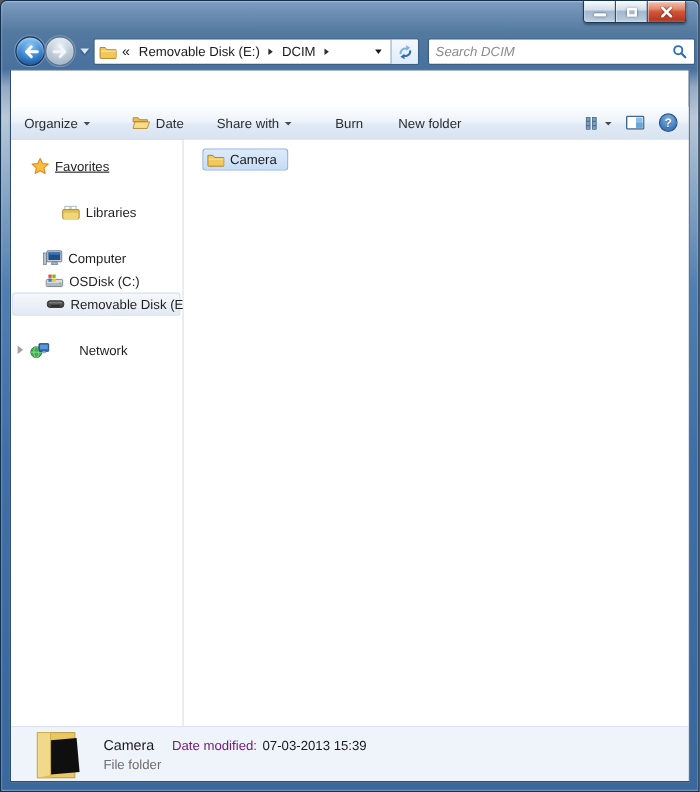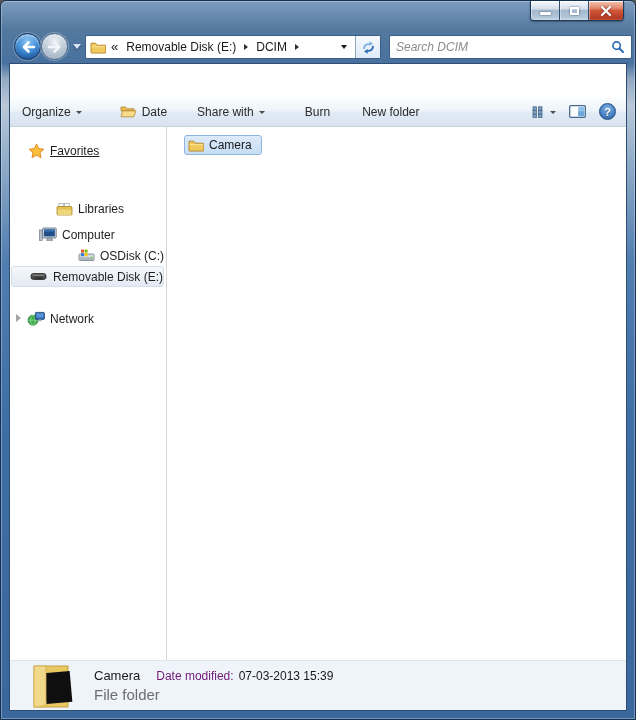--- a/index.html
+++ b/index.html
@@ -71,39 +71,39 @@
     background:radial-gradient(circle at 50% 32%,#86b5e8 0%,#4a84c6 55%,#2c5f9f 100%);
     border:1px solid #23507e; color:#fff; font-size:11px; font-weight:bold;
     display:flex; align-items:center; justify-content:center; text-shadow:0 1px 1px rgba(0,0,0,.45);}
 
   .body{ flex:1; display:flex; min-height:0;}
   .sidebar{ width:157px; flex:none; position:relative; border-right:1px solid #d6d6d6; font-size:12px; color:#1f1f1f;}
   .side-item{ position:absolute; left:1px; right:2px; height:21px; display:flex; align-items:center; cursor:default;}
   .side-item .ic{ width:18px; flex:none; display:flex; justify-content:center;}
   .side-item .lbl{ margin-left:5px; white-space:nowrap;}
   .indent1{ padding-left:16px;}
-  .indent2{ padding-left:29px;justify-content:flex-end;}
+  .indent2{ padding-left:29px;}
   .side-item.selected{ background:linear-gradient(180deg,#f5f8fb,#e3eaf4);
     border:1px solid #d5dfeb; border-radius:3px;}
   .expander{ position:absolute; left:5px; top:6px; width:0; height:0;
     border-top:4px solid transparent; border-bottom:4px solid transparent; border-left:5px solid #a3a3a3;}
 
   .main{ flex:1; position:relative; background:#fff;}
   .file-item{ position:absolute; left:17px; top:8px; display:inline-flex; align-items:center; gap:5px;
     padding:2px 9px 2px 3px; font-size:12px; color:#1a1a1a;
     background:linear-gradient(180deg,#ddebfa,#c6ddf5); border:1px solid #8fb4de; border-radius:3px; cursor:default;}
 
   .details{ height:50px; flex:none; background:#eff3fa; border-top:1px solid #dfe4ee;
     display:flex; align-items:center; padding-left:20px;}
   .details .big-icon{ flex:none; margin-right:18px;}
   .d-line1{ display:flex; align-items:baseline; font-size:12px;}
   .d-name{ font-size:13px; color:#1a1a1a; margin-right:16px;}
   .d-label{ color:#701a75; margin-right:5px;}
   .d-value{ color:#1a1a1a;}
-  .d-type{ font-size:15px; color:#6f6f6f; margin-top:3px;}
+  .d-type{ font-size:12px; color:#6f6f6f; margin-top:3px;}
 </style>
 </head>
 <body>
 
 <div class="window">
 
   <div class="caption-group">
     <div class="cap-btn">
       <div class="glyph-min"></div>
     </div>
@@ -222,21 +222,21 @@
 
         <div class="side-item indent1" style="top:13px;text-decoration:underline;">
           <span class="ic">
             <svg width="17" height="16" viewBox="0 0 17 16">
               <path d="M8.5,1 L10.7,5.6 L15.8,6.2 L12,9.7 L13,14.7 L8.5,12.2 L4,14.7 L5,9.7 L1.2,6.2 L6.3,5.6 Z" fill="#f9bf3b" stroke="#e08b27" stroke-width="1" stroke-linejoin="round"></path>
             </svg>
           </span>
           <span class="lbl">Favorites</span>
         </div>
 
-        <div class="side-item indent1" style="top:71px;padding-left:44px;">
+        <div class="side-item indent1" style="top:55px;padding-left:44px;">
           <span class="ic">
             <svg width="17" height="14" viewBox="0 0 17 14">
               <rect x="3" y="1.5" width="4.6" height="5.5" fill="#fff" stroke="#9aa7b5" stroke-width=".7"></rect>
               <rect x="8.6" y="1.5" width="4.6" height="5.5" fill="#fff" stroke="#9aa7b5" stroke-width=".7"></rect>
               <rect x="1" y="4.5" width="15" height="8.5" rx="1" fill="#dfc050" stroke="#a8862c" stroke-width=".8"></rect>
               <path d="M1.8,7.5 h13.4 v4.5 a1,1 0 0 1 -1,1 H2.8 a1,1 0 0 1 -1,-1 z" fill="#efd67a"></path>
             </svg>
           </span>
           <span class="lbl">Libraries</span>
         </div>
@@ -273,21 +273,21 @@
           <span class="ic">
             <svg width="17" height="11" viewBox="0 0 17 11">
               <rect x="1" y="2.5" width="15" height="6" rx="2.4" fill="#4a4a4a" stroke="#262626" stroke-width=".8"></rect>
               <rect x="2.4" y="3.4" width="12.2" height="1.5" rx=".7" fill="#7c7c7c"></rect>
               <rect x="4.5" y="6.6" width="8" height="1" fill="#1e1e1e"></rect>
             </svg>
           </span>
           <span class="lbl">Removable Disk (E:)</span>
         </div>
 
-        <div class="side-item indent1" style="top:181px;">
+        <div class="side-item indent1" style="top:181px;gap:22px;">
           <span class="expander" style="top:6px;"></span>
           <span class="ic">
             <svg width="18" height="15" viewBox="0 0 18 15">
               <circle cx="6" cy="9.2" r="5" fill="#3fae49" stroke="#2a7a33" stroke-width=".8"></circle>
               <ellipse cx="6" cy="9.2" rx="2.2" ry="4.8" fill="none" stroke="#8fd896" stroke-width=".8"></ellipse>
               <path d="M1.2,9.2 h9.6" stroke="#8fd896" stroke-width=".8"></path>
               <rect x="8.4" y="1.4" width="9" height="7" rx=".8" fill="#2f6eb5" stroke="#1b3f6b" stroke-width=".8"></rect>
               <rect x="9.4" y="2.4" width="7" height="4" fill="#5b97d6"></rect>
               <path d="M11.6,8.4 h2.6 l.7,1.8 h-4 z" fill="#9fb0c0"></path>
             </svg>

